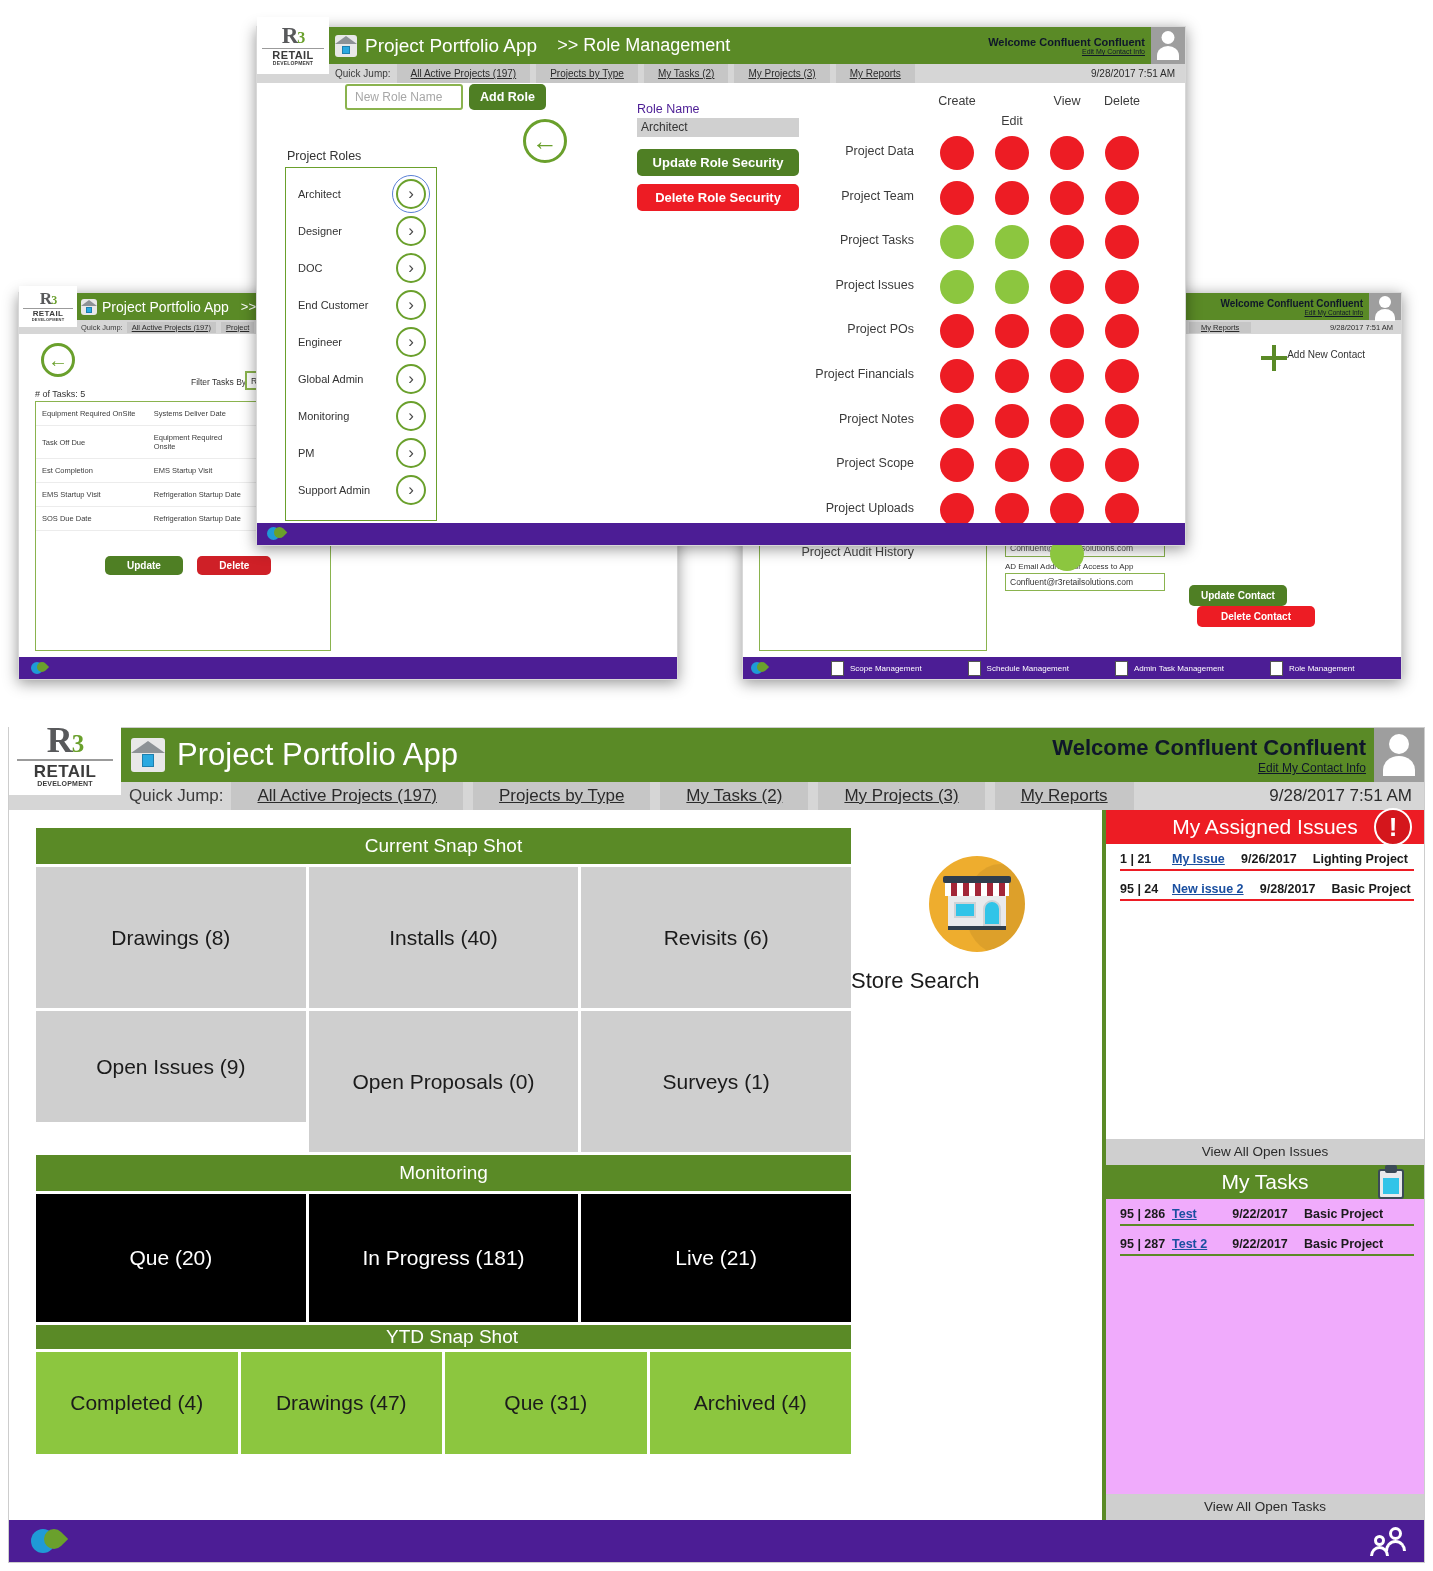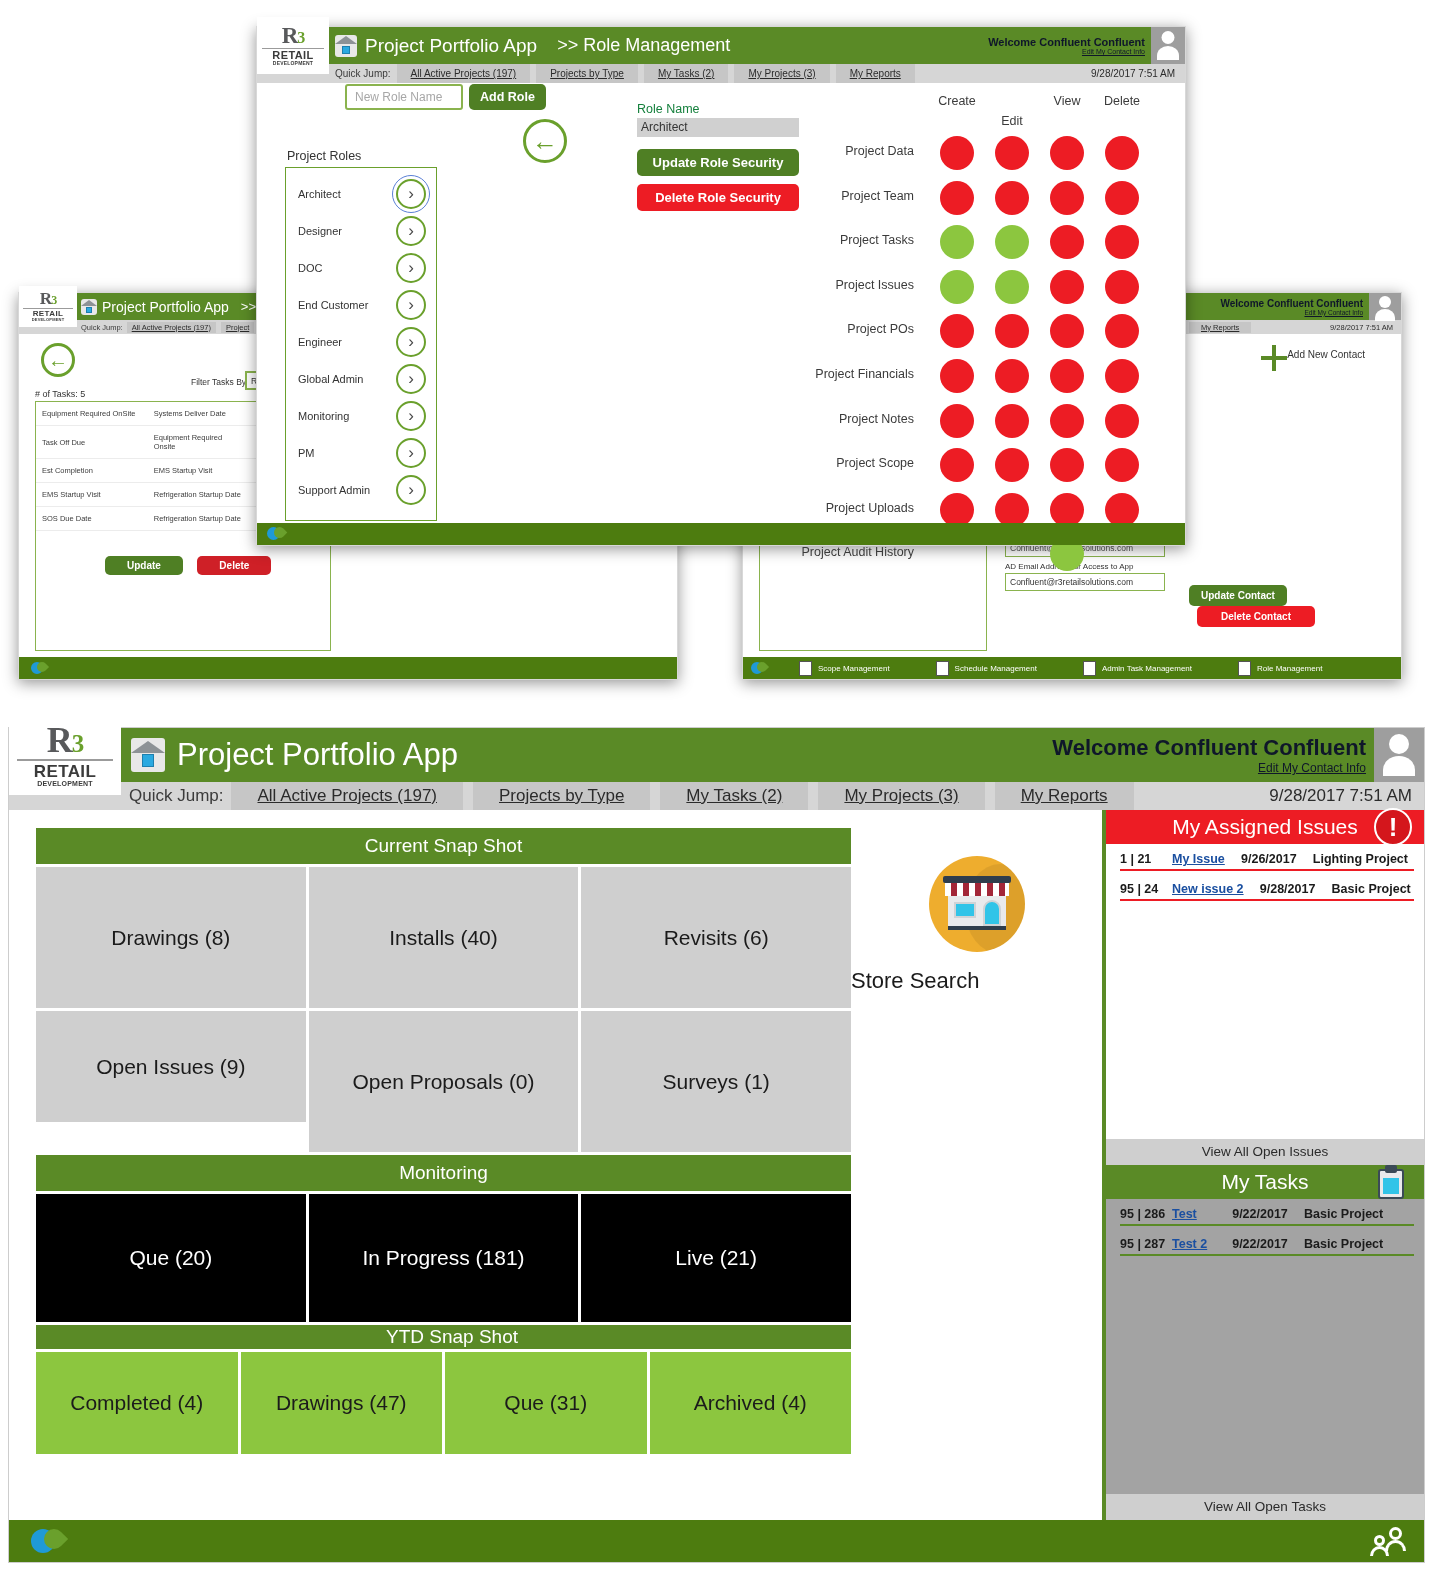--- a/index.html
+++ b/index.html
@@ -38,21 +38,21 @@
                   transform: translateX(-50%); }
   .avatar .body { position: absolute; background: #fff; left: 50%; transform: translateX(-50%);
                   border-radius: 50% 50% 0 0 / 70% 70% 0 0; }
 
   .qjbar { background: #d6d6d6; display: flex; align-items: center; }
   .qjlabel { color: #3b3b3b; }
   .qjitem { background: #c6c6c6; color: #2b2b2b; text-decoration: underline; text-align: center; }
   .qjspacer { flex: 1 1 auto; background: #d6d6d6; }
   .qjtime { color: #2b2b2b; text-align: right; }
 
-  .footbar { background: #4d7c0f; display: flex; align-items: center; position: relative; }
+  .footbar { background: #4c1d95; display: flex; align-items: center; position: relative; gap: 32px; }
   .drop { position: relative; flex: none; }
   .drop .blue { position: absolute; background: #1f9ad6; border-radius: 50% 0 50% 50%;
                 transform: rotate(45deg); }
   .drop .green { position: absolute; background: #6aa02c; border-radius: 50% 0 50% 50%;
                 transform: rotate(45deg); }
   .foot-item { display: flex; align-items: center; color: #fff; }
   .foot-ico { background: #fff; border: 1px solid #555; flex: none; position: relative; }
 
   .backbtn { border-radius: 50%; border: 3px solid #6aa02c; display: flex; align-items: center;
              justify-content: center; background: #fff; }
@@ -404,21 +404,21 @@
         <div class="rolename">PM</div>
         <div class="chev">›</div>
       </div>
       <div class="rolerow" style="height: 37px;">
         <div class="rolename">Support Admin</div>
         <div class="chev">›</div>
       </div>
     </div>
 
   <div style="position:absolute;left:380px;top:75px;width:162px;">
-    <div style="font-size:12.5px;color:#15803d;">Role Name</div>
+    <div style="font-size:12.5px;color:#4c1d95;">Role Name</div>
     <div class="readonly" style="height:19px;font-size:12px;padding:2px 4px;margin-top:2px;">Architect</div>
     <button class="btn btn-green" style="width:162px;height:27px;font-size:13px;margin-top:12px;">Update Role Security</button>
     <button class="btn btn-red" style="width:162px;height:27px;font-size:13px;margin-top:8px;">Delete Role Security</button>
   </div>
 
   <div class="permgrid" id="perm-grid" style="left:0;top:0;right:0;bottom:0;position:absolute;pointer-events:none;">
       <div class="permhdr" style="left: 665px; top: 67px;">Create</div>
       <div class="permhdr" style="left: 720px; top: 67px; margin-top: 20px;">Edit</div>
       <div class="permhdr" style="left: 775px; top: 67px;">View</div>
       <div class="permhdr" style="left: 830px; top: 67px;">Delete</div>
@@ -587,21 +587,21 @@
         </div>
       <div class="viewall" style="height:26px;line-height:26px;">View All Open Issues</div>
 
       <div class="panel-hdr panel-green" style="height:34px;">
         <span>My Tasks</span>
         <div class="clip" style="position:absolute;right:20px;top:4px;">
           <div class="top"></div>
             <div class="scr"></div>
         </div>
       </div>
-      <div id="tasks-rows2" style="flex:1 1 auto;padding:8px 10px 0 14px;background:#a3a3a3;">
+      <div id="tasks-rows2" style="flex:1 1 auto;padding:8px 10px 0 14px;background:#f0abfc;">
           <div style="border-bottom: 2px solid rgb(90, 138, 38); padding-bottom: 3px; margin-bottom: 11px;">
             <div class="rowline">
               <span class="idc">95 | 286</span>
               <span class="lnk">Test</span>
               <span style="flex: 1 1 auto;"></span>
               <span class="dt">9/22/2017</span>
               <span class="pj" style="flex: 0 0 110px; text-align: left;">Basic Project</span>
             </div>
           </div>
           <div style="border-bottom: 2px solid rgb(90, 138, 38); padding-bottom: 3px; margin-bottom: 11px;">

